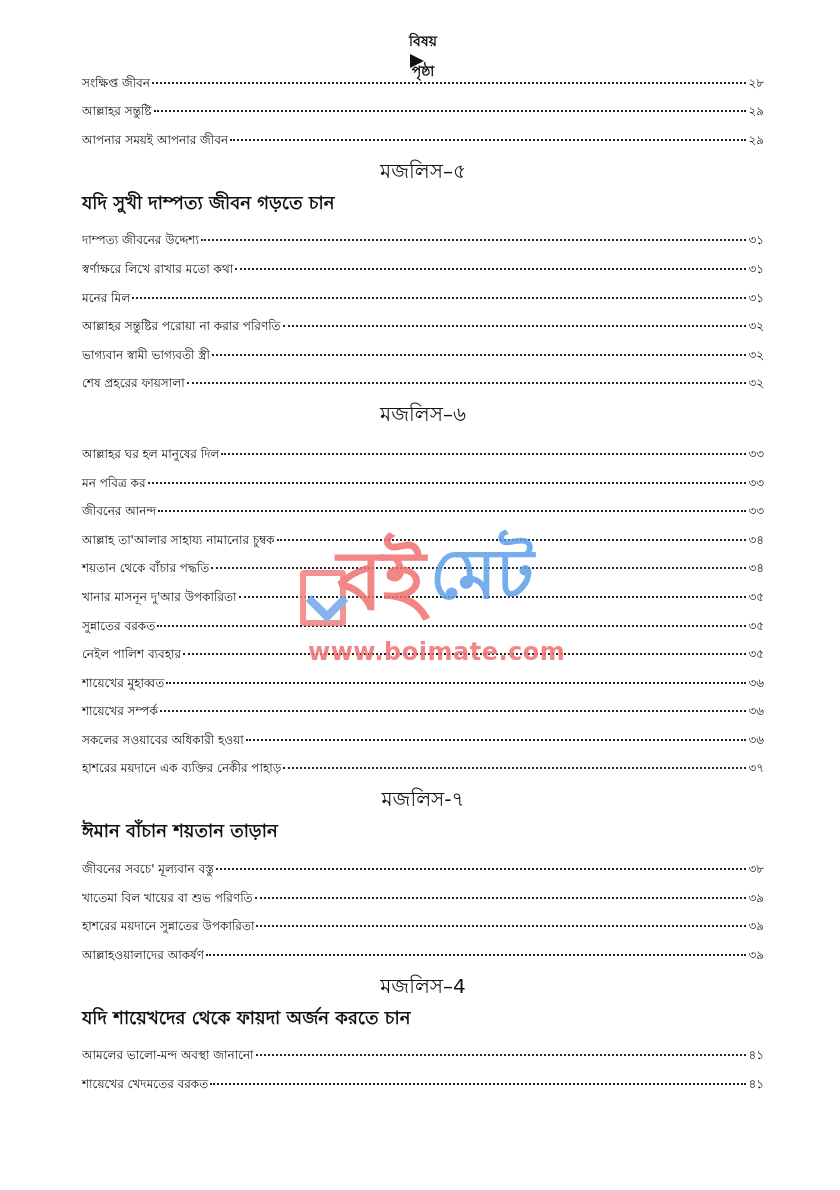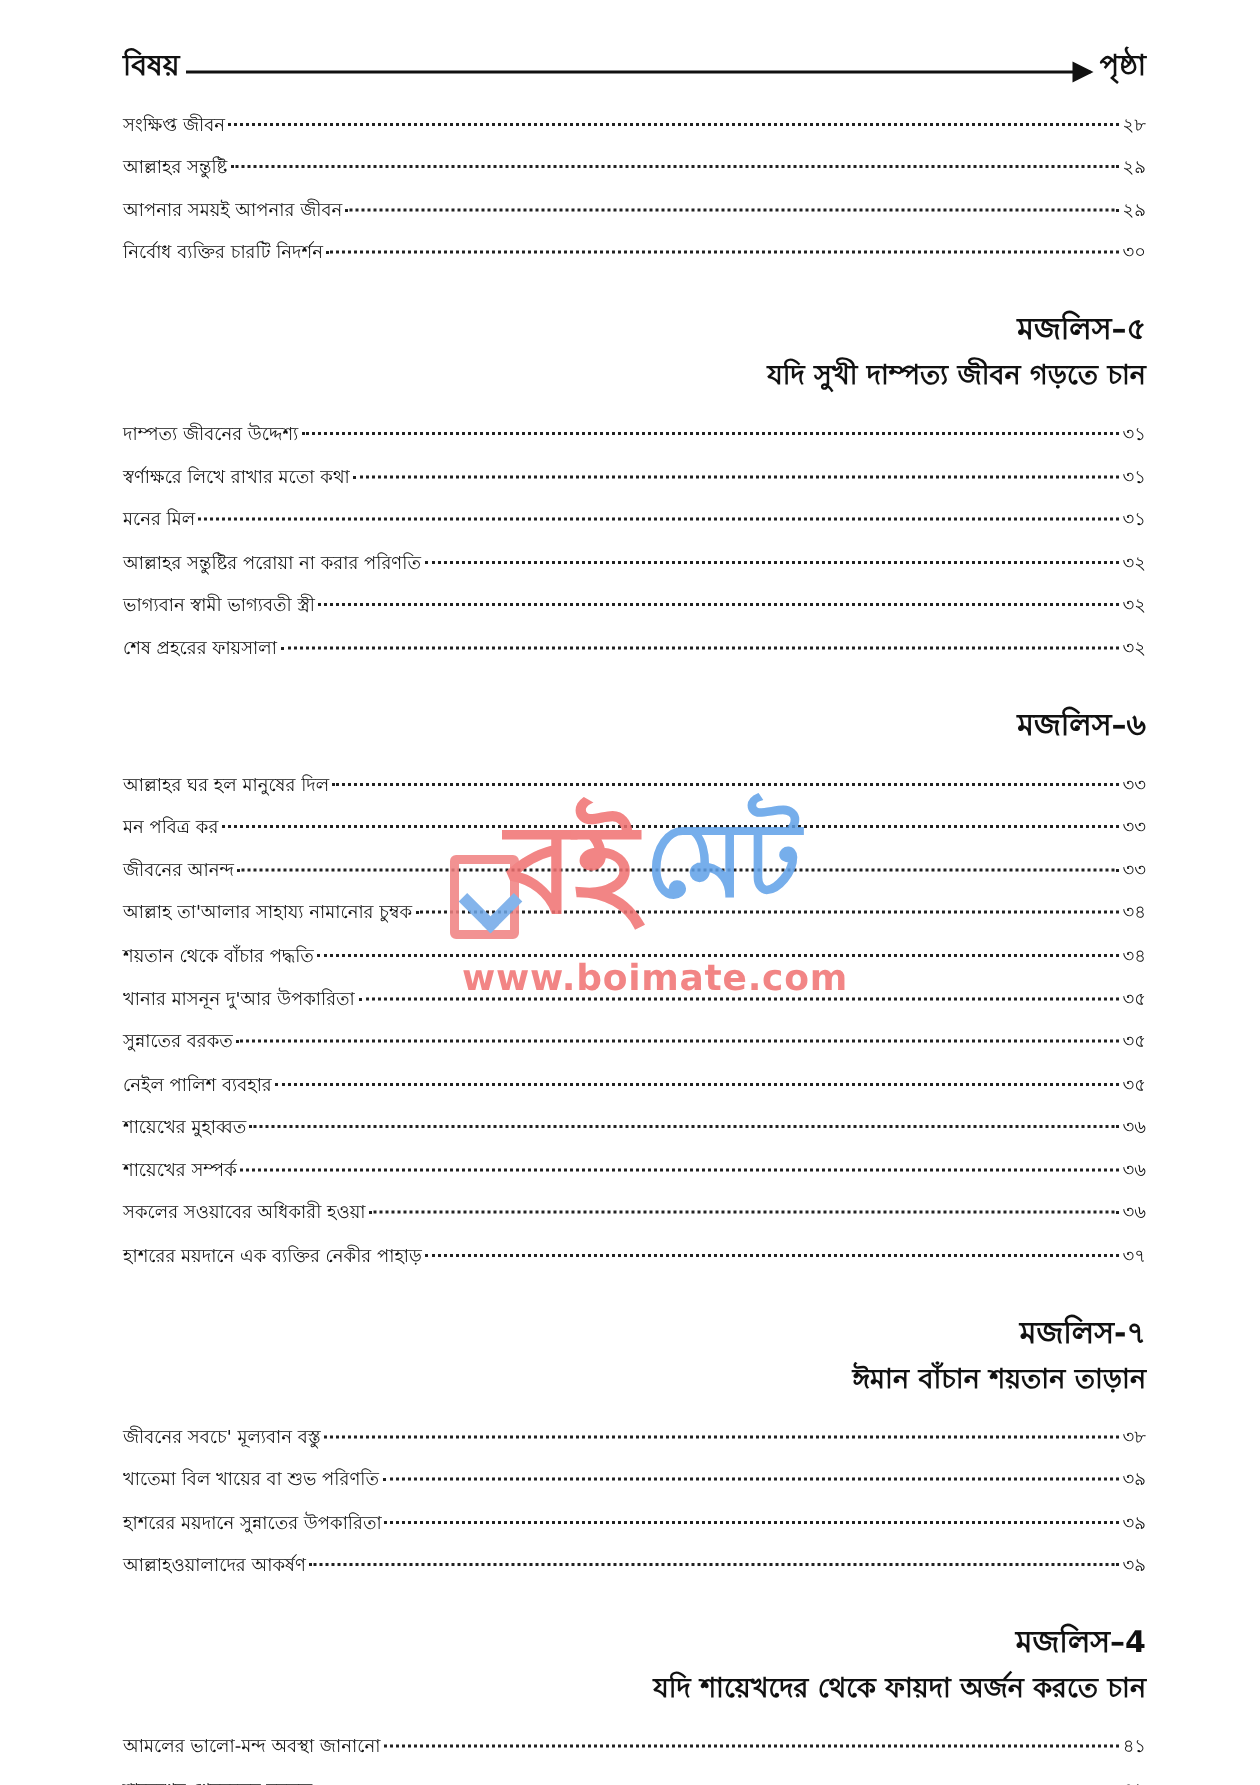--- a/index.html
+++ b/index.html
@@ -1,28 +1,28 @@
 <!DOCTYPE html>
 <html><head>
 <meta charset="utf-8">
 <style>
   html, body { margin: 0; padding: 0; background: #ffffff; }
   body { width: 840px; height: 1190px; position: relative; overflow: hidden;
          font-family: "DejaVu Sans", "Liberation Sans", sans-serif; color: #111; }
   .page { position: absolute; left: 82px; top: 30px; width: 682px; }
-  .head-row { display: flex; align-items: center; height: 30px; font-size: 19px; font-weight: 600; }
+  .head-row { display: flex; align-items: center; height: 30px; font-size: 14px; font-weight: 600; flex-direction: column; }
   .head-row .arrow { flex: 1; height: 2px; background: #111; margin: 6px 6px 0 4px; position: relative; }
   .head-row .arrow::after { content: ""; position: absolute; right: -2px; top: -6px;
          border-left: 14px solid #111; border-top: 7px solid transparent; border-bottom: 7px solid transparent; }
   .row { display: flex; align-items: flex-end; height: 28.6px; font-size: 12px; line-height: 1; }
   .row .t { white-space: nowrap; }
   .row .dots { flex: 1; border-bottom: 2px dotted #222; margin: 0 2px 5px 2px; }
   .row .p { white-space: nowrap; }
-  .sec-title { text-align: right; font-size: 20px; font-weight: 700; height: 34px; line-height: 34px; margin-top: 28px; }
-  .sec-sub { text-align: right; font-size: 18px; font-weight: 600; height: 30px; line-height: 30px; }
+  .sec-title { text-align: center; font-size: 20px; font-weight: 400; height: 34px; line-height: 34px; margin-top: 8px; }
+  .sec-sub { text-align: left; font-size: 18px; font-weight: 600; height: 30px; line-height: 30px; }
   .wm { position: absolute; left: 300px; top: 540px; width: 250px; height: 110px; pointer-events: none; opacity: 0.85; }
   .wm .box { position: absolute; left: 0; top: 30px; width: 46px; height: 56px; border: 6px solid #f08080; border-radius: 4px; box-sizing: border-box; }
   .wm .box::after { content: ""; position: absolute; left: 6px; top: 10px; width: 22px; height: 22px;
          border-left: 8px solid #6fa8e8; border-bottom: 8px solid #6fa8e8; transform: rotate(-45deg); }
   .wm .b1 { position: absolute; left: 37px; top: 0; font-size: 82px; font-weight: 900; color: #f07070; line-height: 1; }
   .wm .b2 { position: absolute; left: 130px; top: 0; font-size: 69px; font-weight: 900; color: #5fa0e8; line-height: 1; }
   .wm .url { position: absolute; left: 8px; top: 76px; font-size: 24px; font-weight: 700; color: #f07070; letter-spacing: 0.5px; margin-top: 22px; }
 </style>
 </head>
 <body>
@@ -43,25 +43,20 @@
       <div class="row">
         <span class="t">আল্লাহর সন্তুষ্টি</span>
         <span class="dots"></span>
         <span class="p">২৯</span>
       </div>
       <div class="row">
         <span class="t">আপনার সময়ই আপনার জীবন</span>
         <span class="dots"></span>
         <span class="p">২৯</span>
       </div>
-      <div class="row">
-        <span class="t">নির্বোধ ব্যক্তির চারটি নিদর্শন</span>
-        <span class="dots"></span>
-        <span class="p">৩০</span>
-      </div>
     </div>
   <div id="sections">
       <div>
         <div class="sec-title">মজলিস–৫</div>
         <div class="sec-sub">যদি সুখী দাম্পত্য জীবন গড়তে চান</div>
         <div class="row">
           <span class="t">দাম্পত্য জীবনের উদ্দেশ্য</span>
           <span class="dots"></span>
           <span class="p">৩১</span>
         </div>

